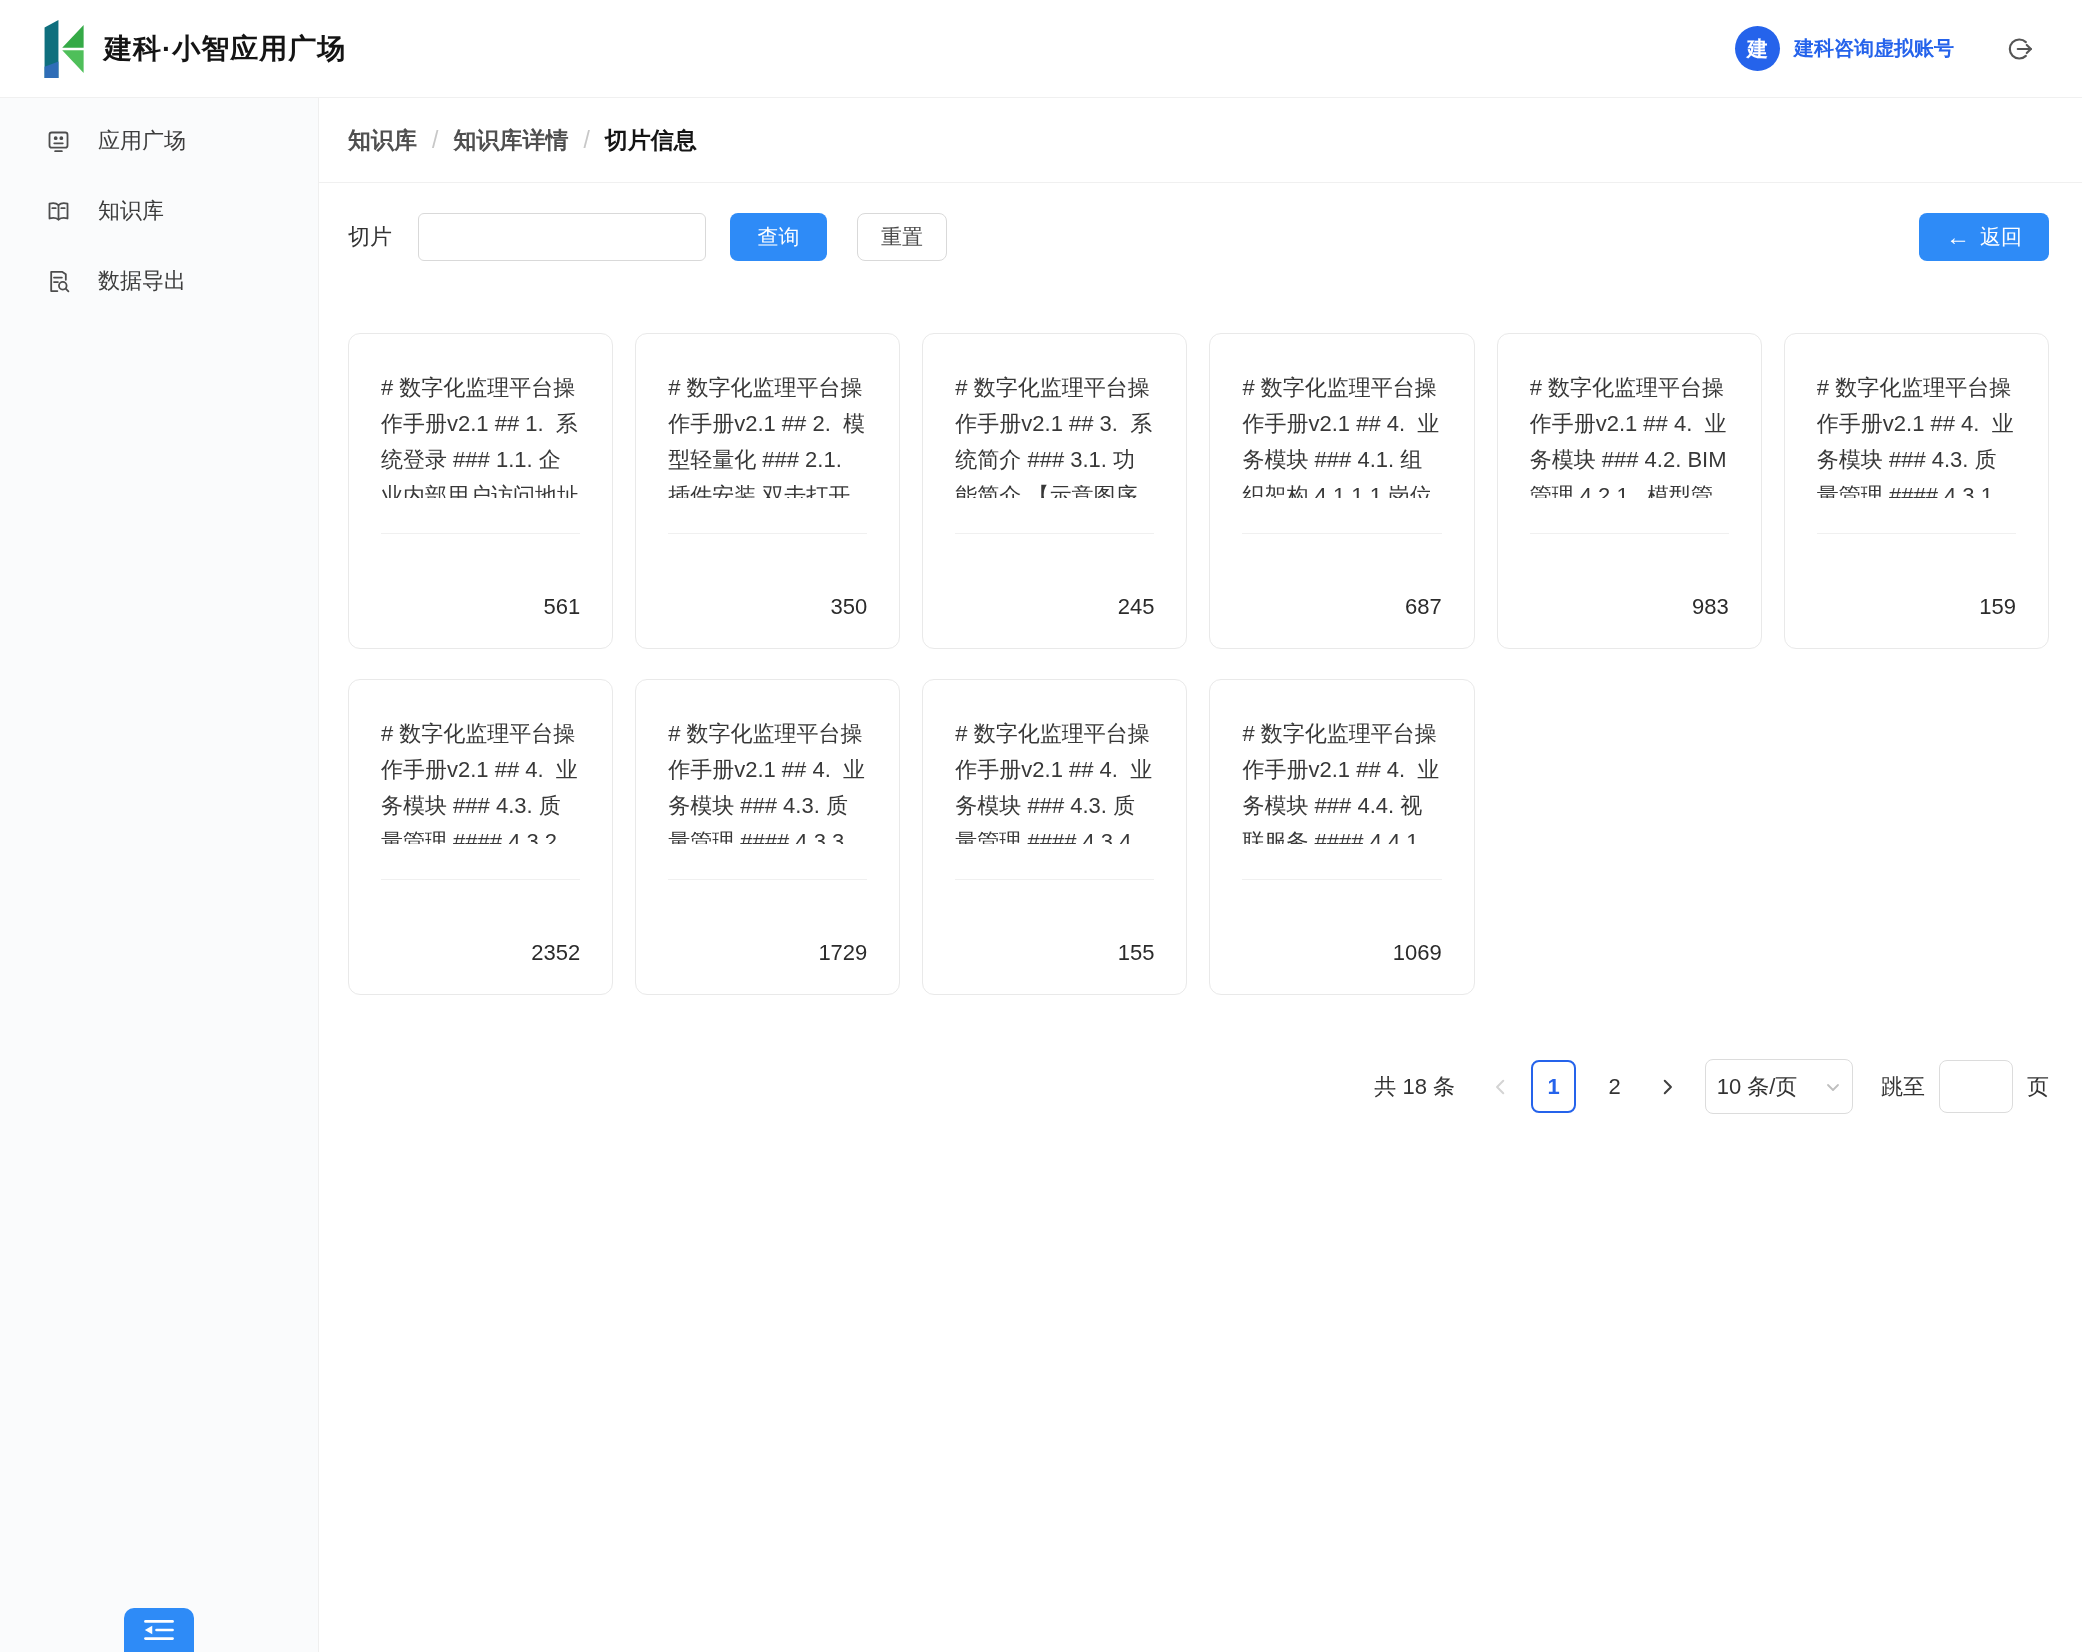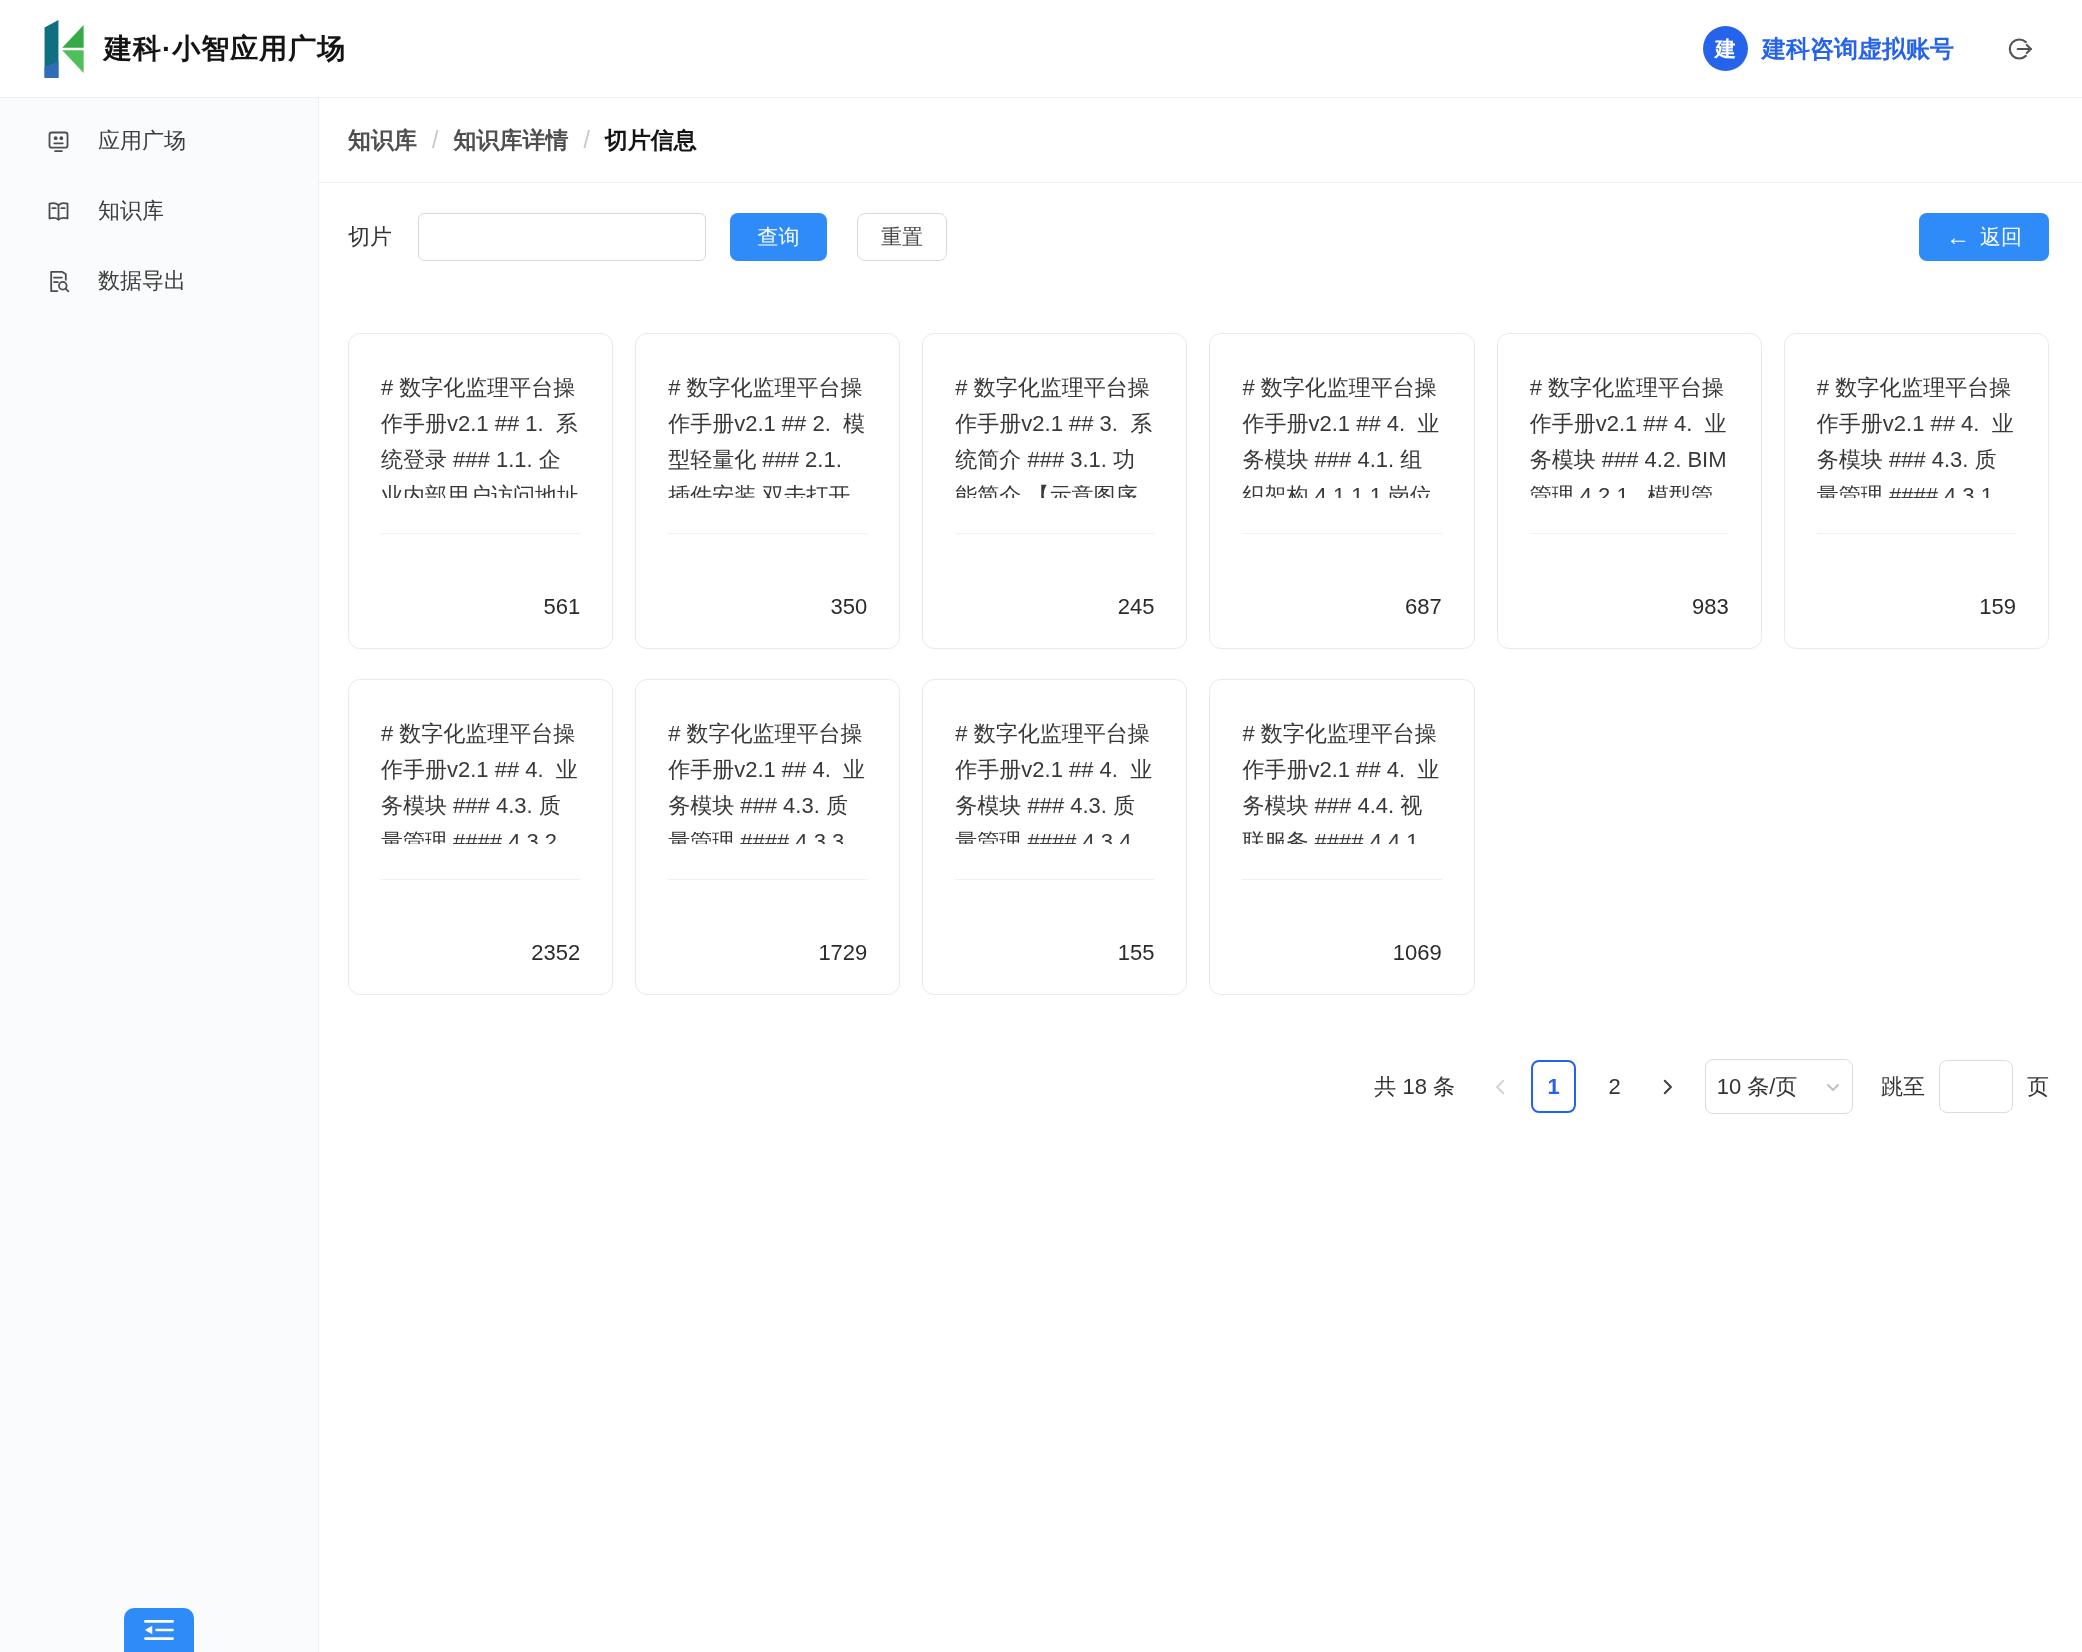--- a/index.html
+++ b/index.html
@@ -10,21 +10,21 @@
   :root{--primary:#2E8BF7;--accent:#2563EB;}
 
   
   .topbar{height:98px;display:flex;align-items:center;padding:0 48px 0 44px;
     box-sizing:border-box;border-bottom:1px solid #f0f0f0;background:#fff;}
   .logo{display:flex;align-items:center;}
   .app-title{font-size:28px;font-weight:bold;color:#141414;margin-left:16px;letter-spacing:1px;}
   .topbar-right{margin-left:auto;display:flex;align-items:center;}
   .avatar{width:45px;height:45px;border-radius:50%;background:var(--accent,#2563EB);color:#fff;
     font-size:21px;font-weight:bold;display:flex;align-items:center;justify-content:center;flex:none;}
-  .account-name{margin-left:14px;font-size:24px;font-weight:bold;color:var(--accent,#2563EB);cursor:pointer;}
+  .account-name{margin-left:14px;font-size:20px;font-weight:bold;color:var(--accent,#2563EB);cursor:pointer;}
   .logout{margin-left:50px;display:flex;align-items:center;cursor:pointer;}
 
   
   .layout{display:flex;height:1554px;}
   .sidebar{width:319px;flex:none;background:#fafbfc;border-right:1px solid #efefef;
     box-sizing:border-box;position:relative;padding-top:8px;}
   .side-item{height:70px;display:flex;align-items:center;padding-left:45px;gap:26px;
     font-size:22px;color:#3d3d3d;cursor:pointer;}
   .side-item svg{flex:none;}
   .collapse-btn{position:absolute;bottom:0;left:50%;transform:translateX(-50%);

